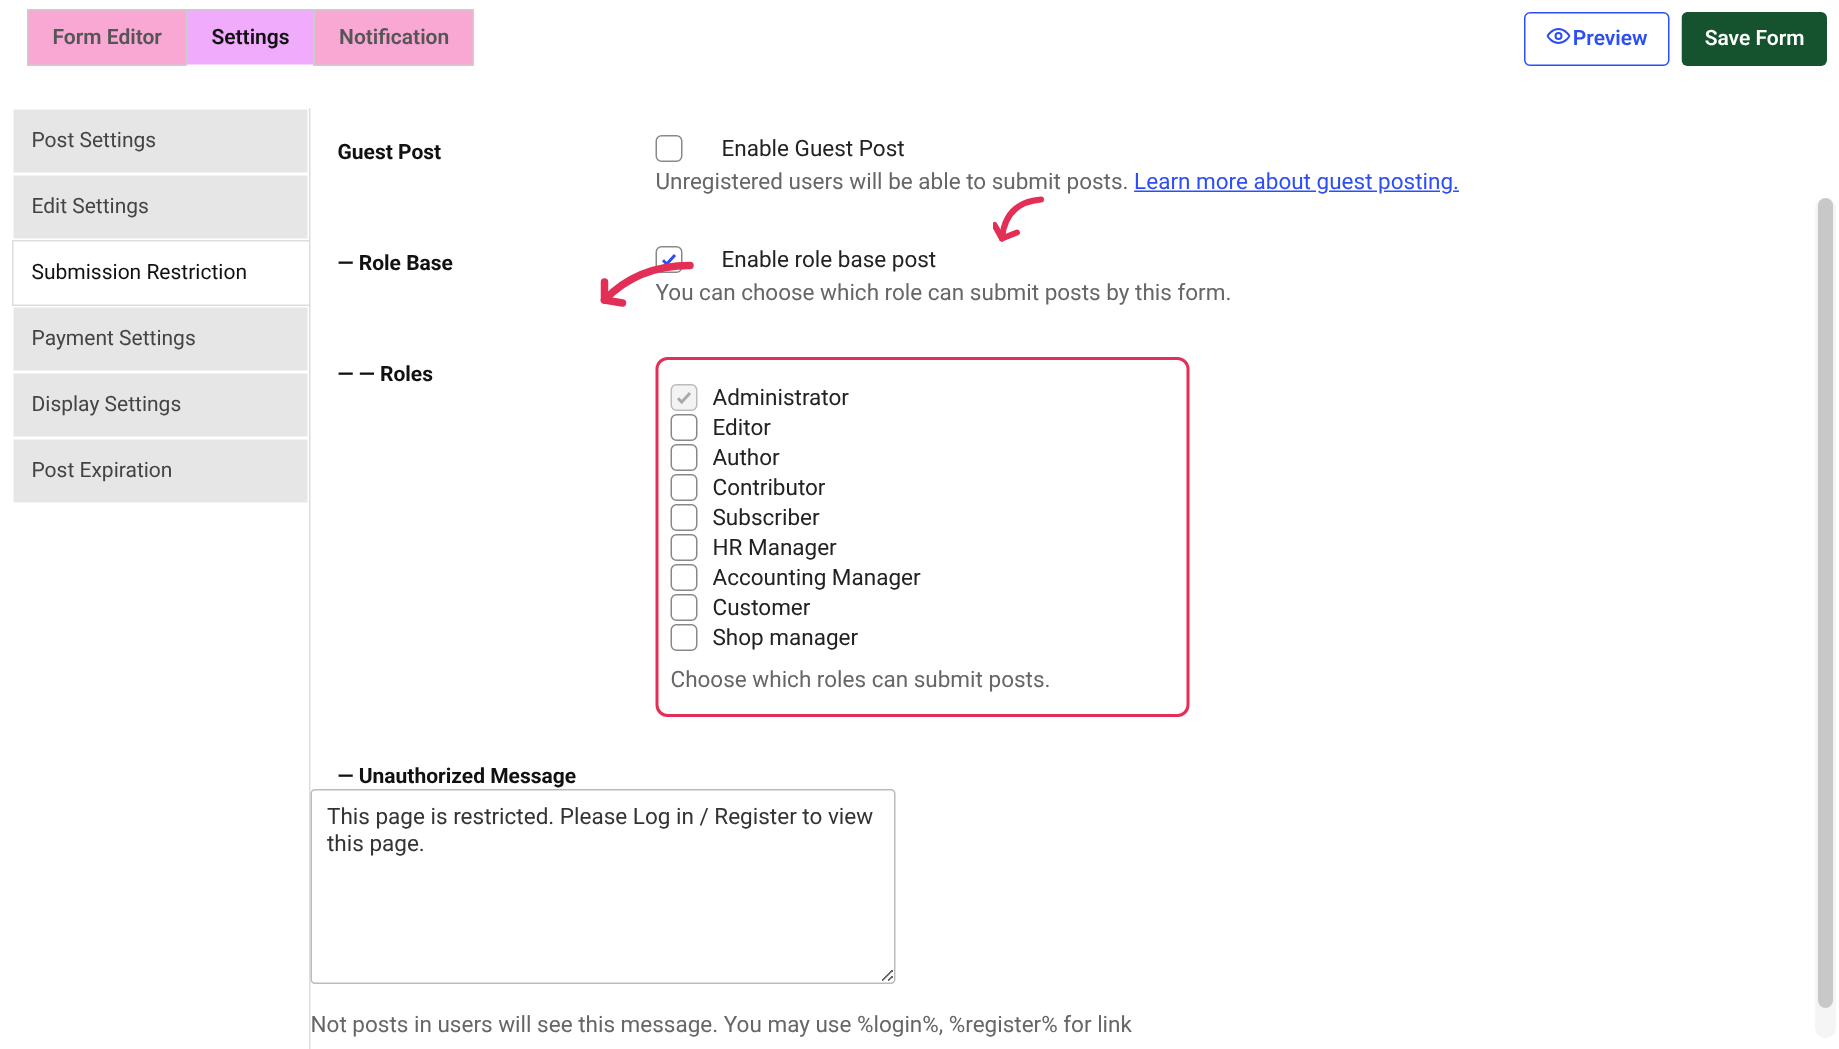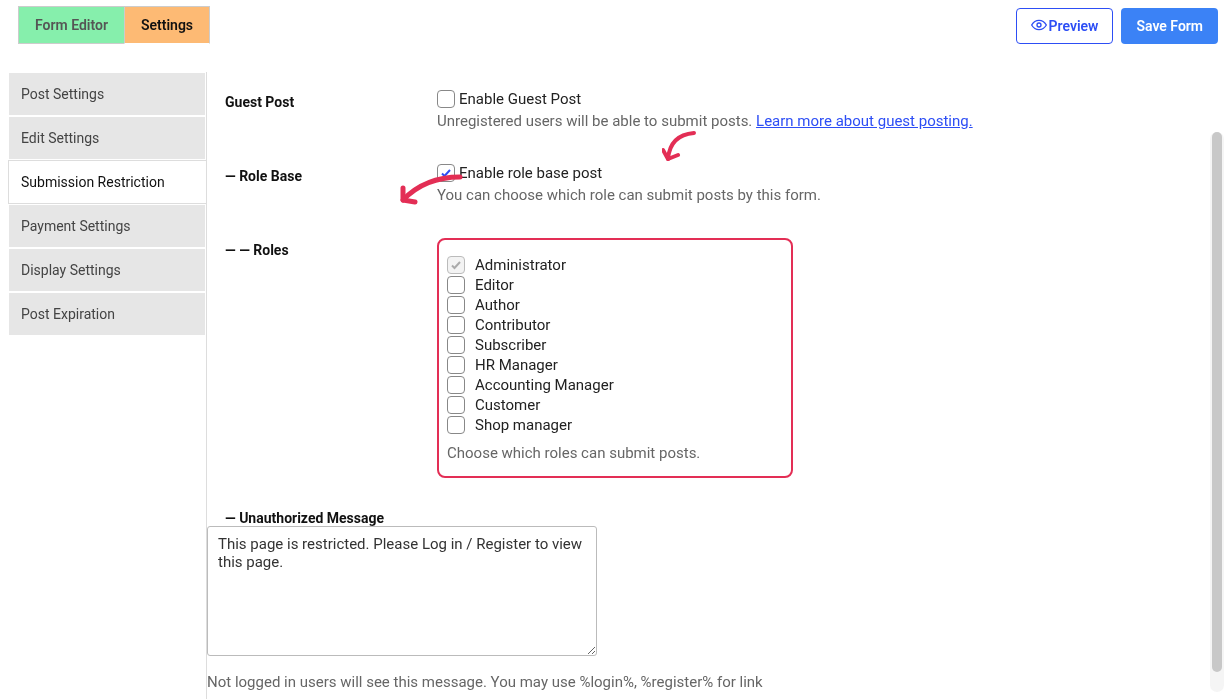--- a/index.html
+++ b/index.html
@@ -16,28 +16,28 @@
     display: flex;
     justify-content: space-between;
     padding: 6px 8px 0 18px;
   }
   .top-tabs {
     display: flex;
   }
   .top-tab {
     padding: 10px 16px;
     border: 1px solid #ccc;
-    background: #86efac;
+    background: #f9a8d4;
     font-weight: 600;
     color: #555;
     margin-right: -1px;
     cursor: pointer;
   }
   .top-tab.active {
-    background: #fdba74;
+    background: #f0abfc;
     color: #111;
     border-bottom-color: #fff;
   }
   .top-actions {
     display: flex;
     gap: 8px;
     padding-top: 2px;
   }
   .btn {
     padding: 7px 14px;
@@ -49,21 +49,21 @@
     align-items: center;
     gap: 2px;
     border: 1px solid transparent;
   }
   .btn-outline {
     background: #fff;
     color: #2d4ef5;
     border: 1px solid #2d4ef5;
   }
   .btn-primary {
-    background: #3b82f6;
+    background: #14532d;
     color: #fff;
   }
   .eye-icon { width:16px; height:16px; }
   .content-wrap {
     display: flex;
     margin-top: 28px;
     padding: 0 8px 0 8px;
     position: relative;
   }
   .sidebar {
@@ -102,21 +102,21 @@
     color: #111;
   }
   .row-body {
     flex: 1;
     color: #444;
     padding-right: 40px;
   }
   .chk-line {
     display: flex;
     align-items: flex-start;
-    gap: 4px;
+    gap: 26px;
     color: #222;
     font-size: 15px;
     margin-bottom: 3px;
   }
   .chk {
     width: 18px;
     height: 18px;
     border: 1.5px solid #888;
     border-radius: 4px;
     background: #fff;
@@ -202,20 +202,21 @@
     pointer-events: none;
   }
 </style>
 </head>
 <body>
 
 <div class="topbar">
   <div class="top-tabs">
     <div class="top-tab">Form Editor</div>
     <div class="top-tab active">Settings</div>
+    <div class="top-tab">Notification</div>
   </div>
   <div class="top-actions">
     <div class="btn btn-outline">
       <span>
         <svg class="eye-icon" viewBox="0 0 24 24" fill="none" stroke="#2d4ef5" stroke-width="2">
             <path d="M1 12s4-7 11-7 11 7 11 7-4 7-11 7S1 12 1 12z"></path>
             <circle cx="12" cy="12" r="3"></circle>
           </svg>
       </span>
       <span>Preview</span>
@@ -328,21 +329,21 @@
             </div>
           <div class="help" style="margin-top:10px;">Choose which roles can submit posts.</div>
         </div>
       </div>
     </div>
 
     <div class="row" style="padding-top:28px;flex-direction:column;">
       <div class="row-label">— Unauthorized Message</div>
       <div class="row-body">
         <textarea class="msg" style="">This page is restricted. Please Log in / Register to view this page.</textarea>
-        <div class="help" style="margin-top:14px;">Not logged in users will see this message. You may use %login%, %register% for link</div>
+        <div class="help" style="margin-top:14px;">Not posts in users will see this message. You may use %login%, %register% for link</div>
       </div>
     </div>
 
   </div>
 
   <div class="scrollbar">
     <div class="thumb"></div>
   </div>
 </div>
 

